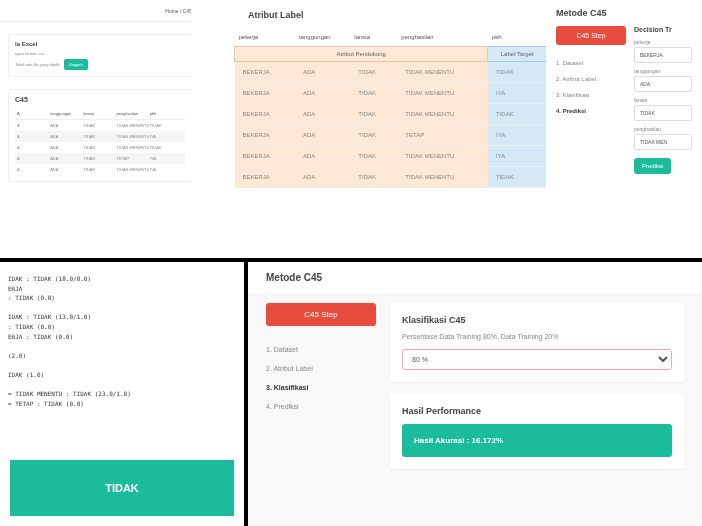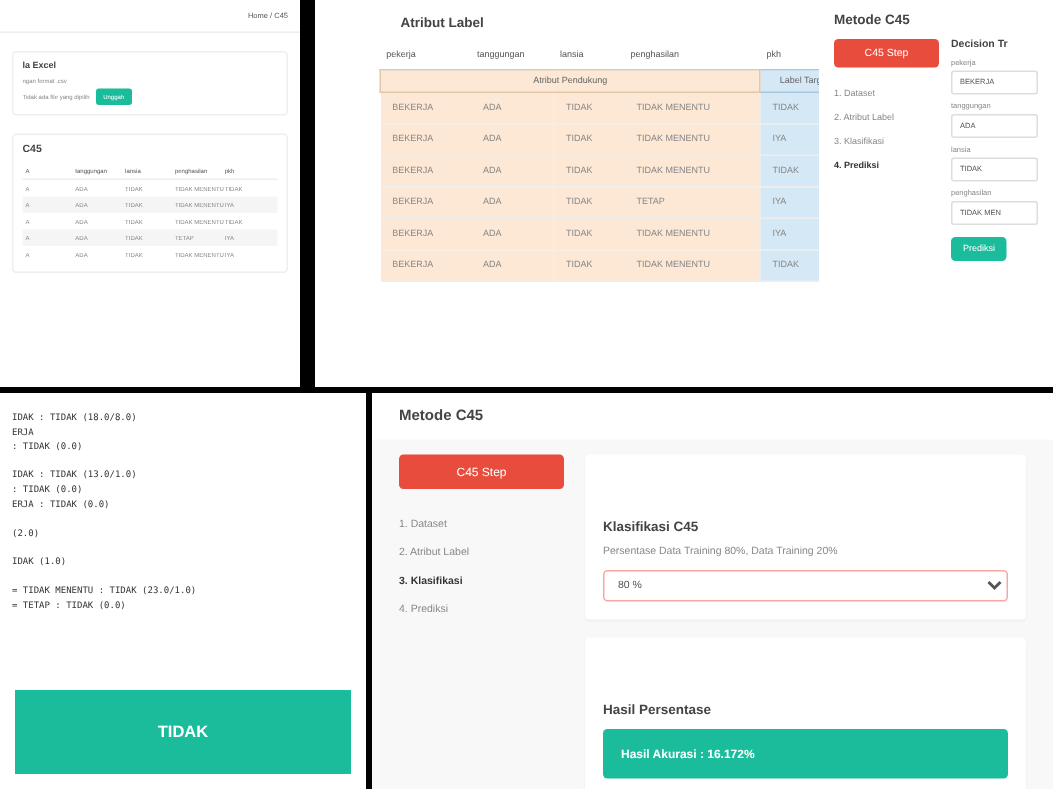--- a/index.html
+++ b/index.html
@@ -16,21 +16,21 @@
   .p1 .btn-up { background: #1abc9c; color: #fff; font-size: 4px; padding: 3px 5px; border-radius: 2px; }
   .p1 .table1 { margin: 0 8px; border: 1px solid #eee; border-radius: 3px; padding: 6px; }
   .p1 .t1-title { font-size: 7px; font-weight: bold; color: #444; margin-bottom: 5px; }
   .p1 .t1-head, .p1 .t1-row { display: flex; font-size: 4px; padding: 3px 2px; }
   .p1 .t1-head { color: #555; border-bottom: 1px solid #eee; }
   .p1 .t1-row { color: #888; }
   .p1 .t1-row:nth-child(odd) { background: #f5f5f5; }
   .p1 .c { flex: 1; }
   
   
-  .p2 { left: 210px; top: 0; width: 356px; height: 258px; padding-left: 43px; }
+  .p2 { left: 191px; top: 0; width: 356px; height: 258px; padding-left: 43px; }
   .p2 .title { font-size: 9px; font-weight: bold; color: #444; padding: 10px 14px 8px; }
   .p2 table { width: 100%; border-collapse: collapse; font-size: 6px; }
   .p2 th { padding: 6px 4px; color: #555; font-weight: normal; text-align: left; }
   .p2 .grp { text-align: center; font-size: 6px; color: #666; padding: 4px; }
   .p2 .grp.sup { background: #fce8d4; border: 1px solid #e0c8a8; }
   .p2 .grp.tgt { background: #d4e8f5; border: 1px solid #a8c8e0; }
   .p2 td { padding: 7px 8px; color: #888; }
   .p2 td.sup { background: #fce8d4; }
   .p2 td.tgt { background: #d4e8f5; }
   .p2 tr.body { border-bottom: 1px solid #eee; }
@@ -57,21 +57,21 @@
   
   .p5 { left: 248px; top: 262px; width: 454px; height: 264px; background: #f8f8f8; }
   .p5 .ptitle { font-size: 10px; font-weight: bold; color: #444; padding: 10px 18px; background: #fff; }
   .p5 .body { display: flex; gap: 14px; padding: 10px 18px; }
   .p5 .side { width: 110px; }
   .p5 .btn-step { background: #e74c3c; color: #fff; font-size: 8px; padding: 7px 0; text-align: center; border-radius: 3px; margin-bottom: 14px; }
   .p5 .sitem { font-size: 7px; color: #888; padding: 6px 0; }
   .p5 .sitem.active { color: #333; font-weight: bold; }
   .p5 .main { flex: 1; }
   .p5 .card { background: #fff; border-radius: 3px; padding: 12px; margin-bottom: 12px; box-shadow: 0 1px 2px rgba(0,0,0,0.05); }
-  .p5 .ctitle { font-size: 9px; font-weight: bold; color: #444; margin-bottom: 8px; margin-top: 31px; }
+  .p5 .ctitle { font-size: 9px; font-weight: bold; color: #444; margin-bottom: 8px; }
   .p5 .csub { font-size: 7px; color: #888; margin-bottom: 8px; }
   .p5 select { width: 100%; border: 1px solid #fca5a5; border-radius: 3px; padding: 5px; font-size: 7px; color: #555; background: #fff; }
   .p5 .result { background: #1abc9c; color: #fff; padding: 12px; font-size: 8px; font-weight: bold; border-radius: 3px; }
 </style>
 </head>
 <body>
 
 <div class="panel p1">
   <div class="nav">
     <span>Home</span> /
@@ -258,18 +258,18 @@
     </div>
     <div class="main">
       <div class="card">
         <div class="ctitle">Klasifikasi C45</div>
         <div class="csub">Persentase Data Training 80%, Data Training 20%</div>
         <select>
           <option>80 %</option>
         </select>
       </div>
       <div class="card">
-        <div class="ctitle">Hasil Persentase</div>
+        <div class="ctitle">Hasil Performance</div>
         <div class="result">Hasil Akurasi : 16.172%</div>
       </div>
     </div>
   </div>
 </div>
 
 </body></html>

